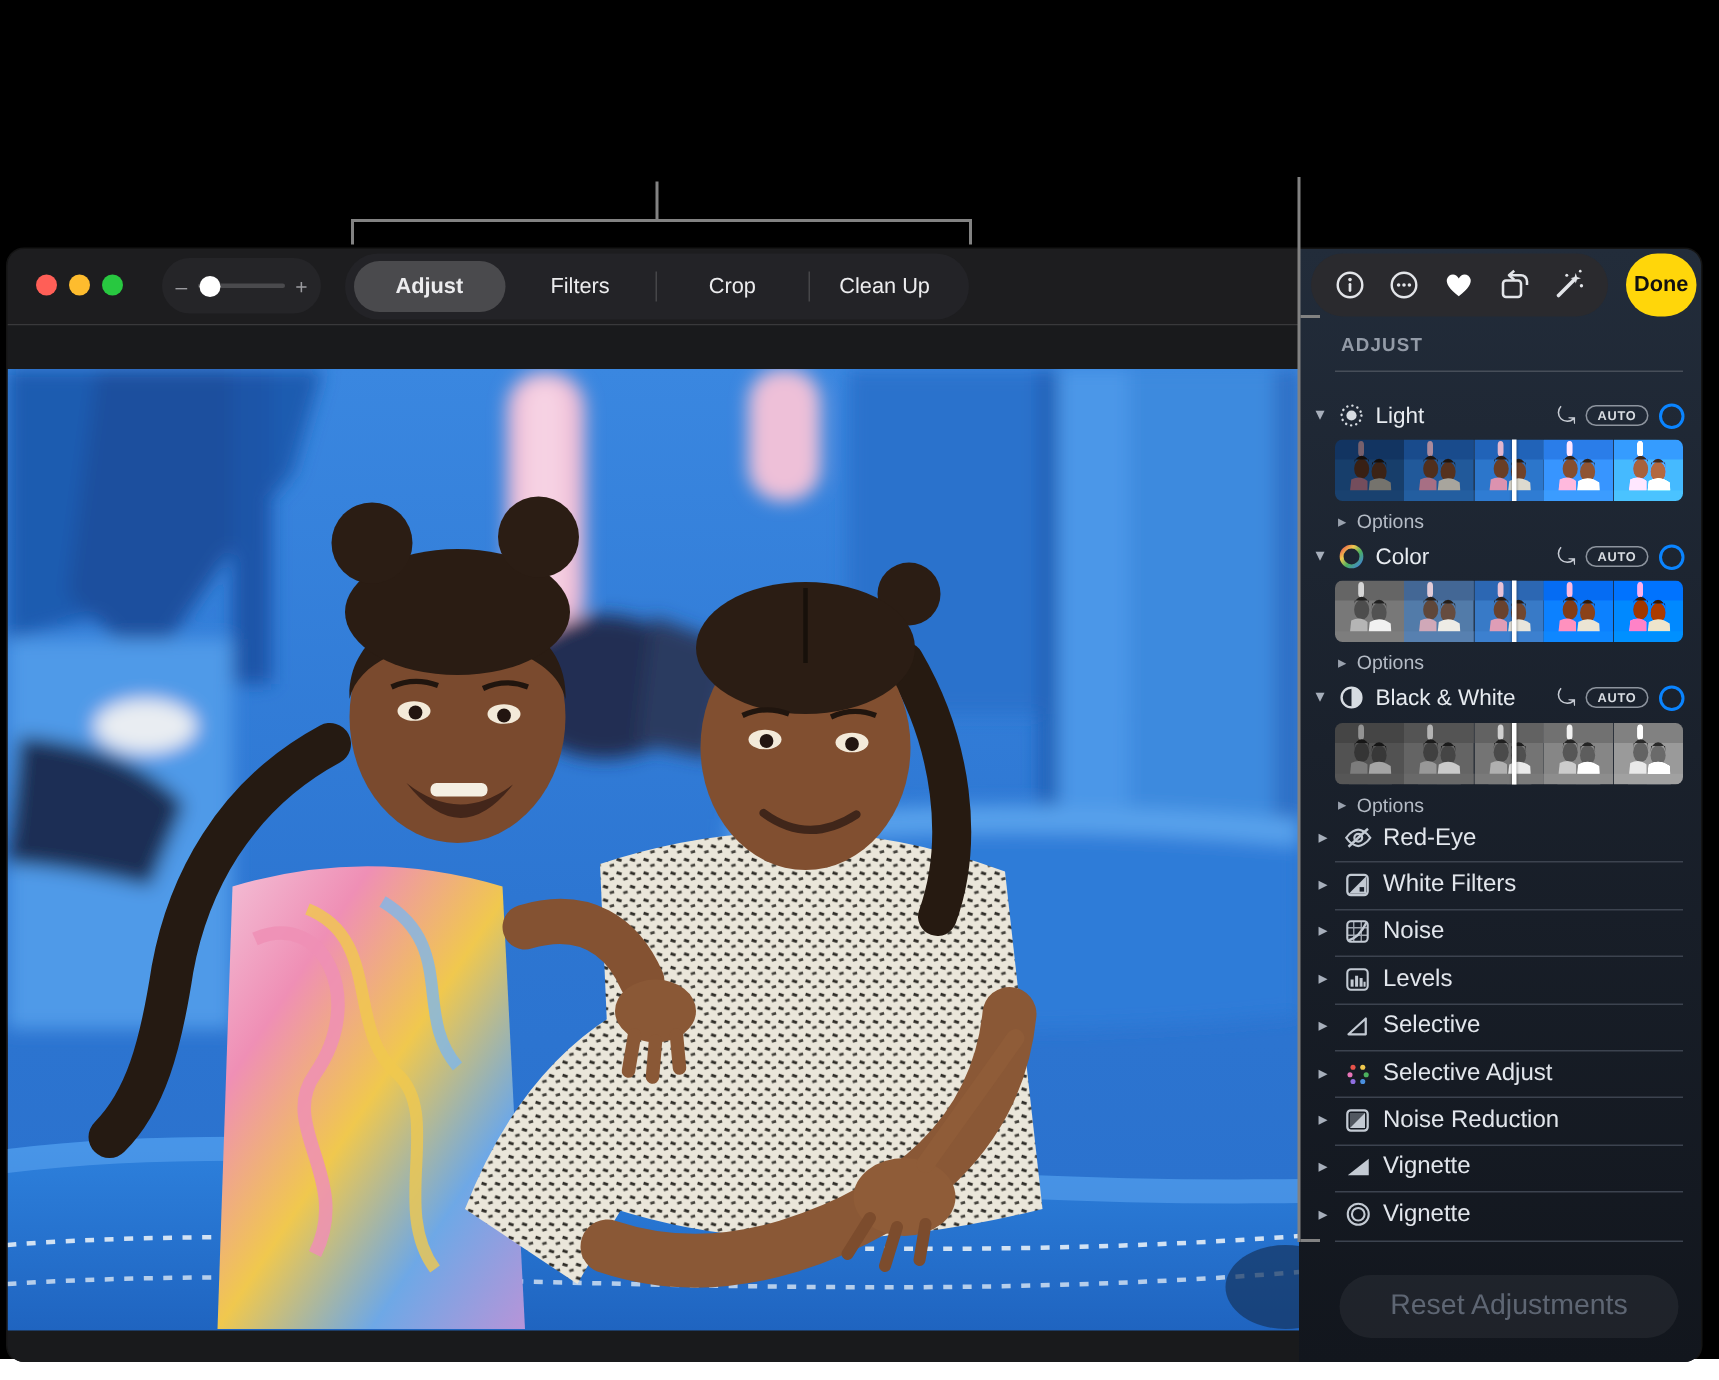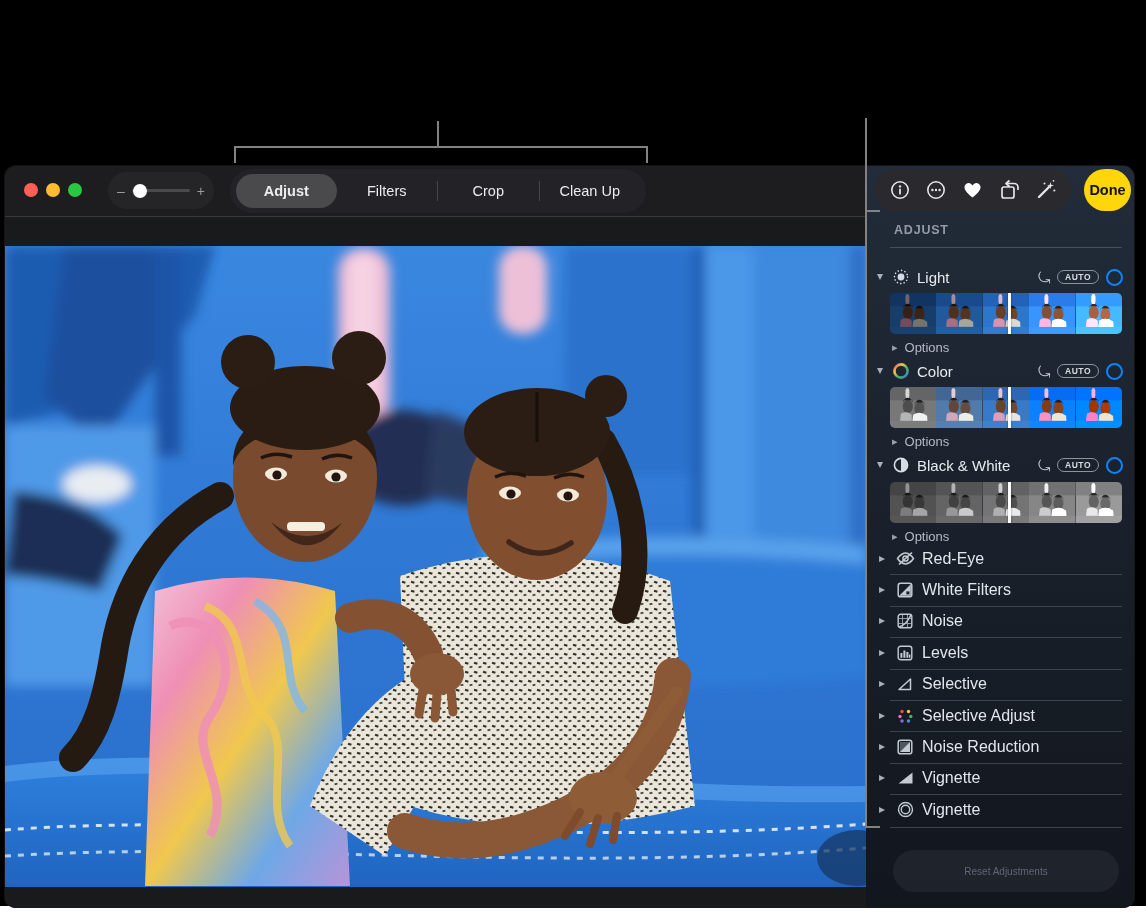--- a/index.html
+++ b/index.html
@@ -73,21 +73,21 @@
   .options-row{position:absolute;left:26px;height:18px;display:flex;align-items:center;color:#b4bbc5;font-size:13px;}
   .options-row .ochev{font-size:11px;color:#9aa2ae;margin-right:7px;}
 
   .adjust-list{position:absolute;left:0;top:377px;width:268px;}
   .adj-row{height:31.4px;display:flex;align-items:center;padding-left:13px;box-sizing:border-box;position:relative;}
   .adj-row + .adj-row::before{content:"";position:absolute;left:24px;right:12px;top:0;height:1px;background:#3c434f;}
   .adj-ic{width:20px;flex:0 0 20px;margin:0 7px 0 2px;display:flex;align-items:center;justify-content:center;color:#c3cad3;}
   .adj-label{color:#e2e6ec;font-size:16px;}
 
   .reset-btn{position:absolute;left:27px;top:684px;width:226px;height:42px;border-radius:21px;
-    background:rgba(255,255,255,.055);color:#5e6673;font-size:10px;
+    background:rgba(255,255,255,.055);color:#5e6673;font-size:19px;
     display:flex;align-items:center;justify-content:center;}
 
   
   .callout{position:absolute;background:#828282;}
   .co-bracket{position:absolute;left:234px;top:146px;width:410px;height:15px;
     border-top:2px solid #828282;border-left:2px solid #828282;border-right:2px solid #828282;background:transparent;}
   .co-stem{left:437px;top:121px;width:2px;height:25px;}
   .co-vline{left:865px;top:118px;width:2px;height:710px;}
   .co-tick-top{left:867px;top:210px;width:13px;height:2px;}
   .co-tick-bottom{left:867px;top:826px;width:13px;height:2px;}

